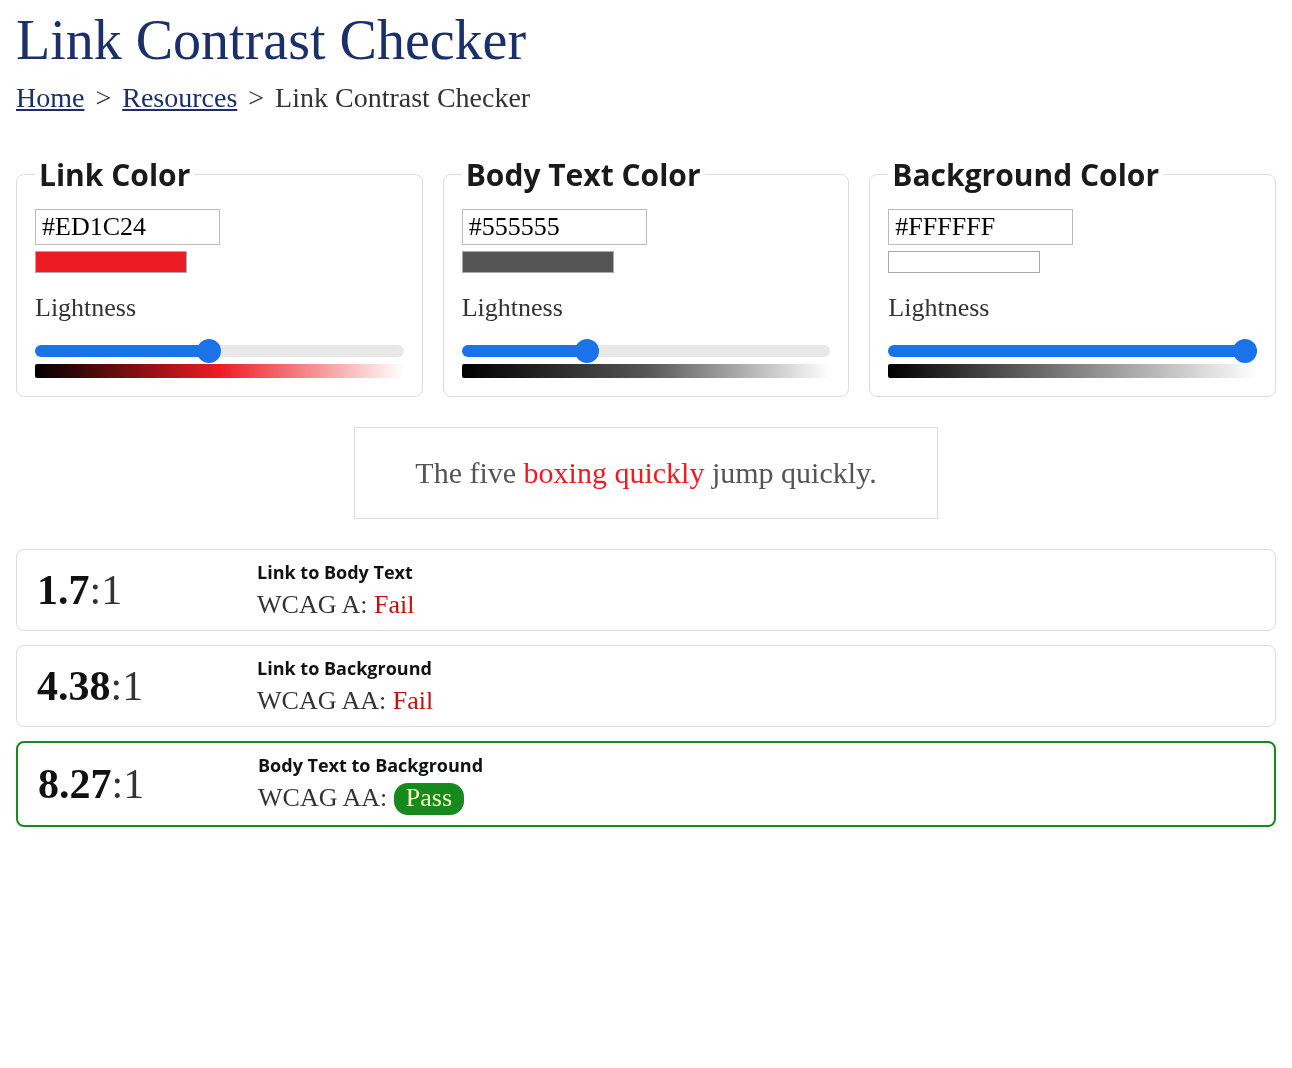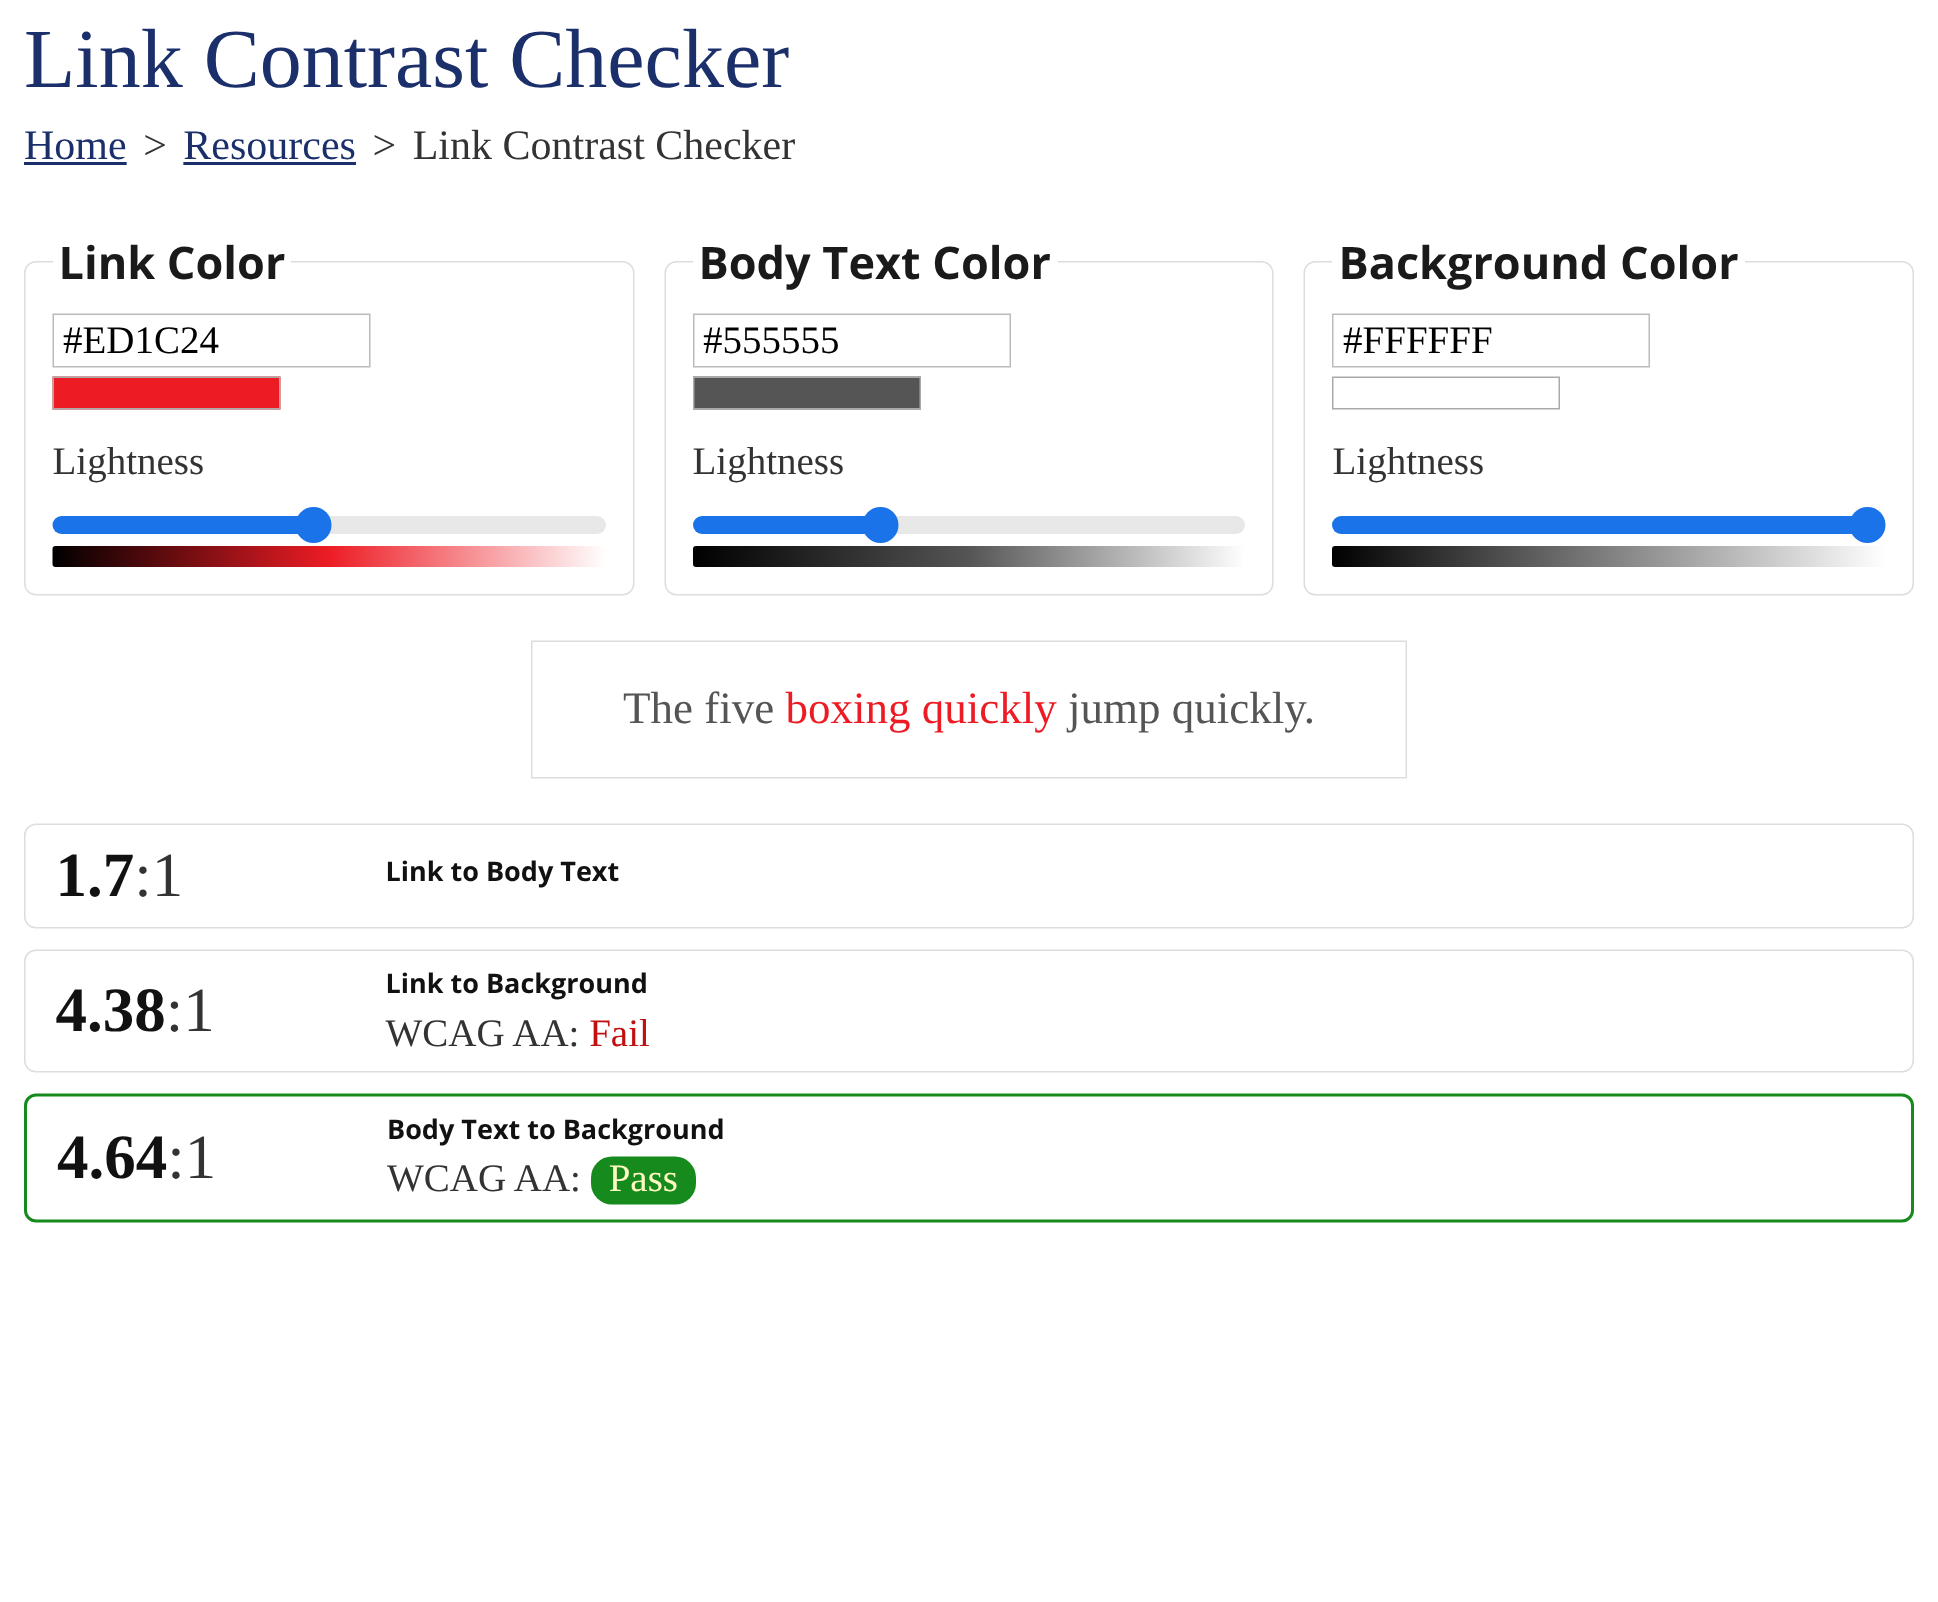--- a/index.html
+++ b/index.html
@@ -49,21 +49,21 @@
   fieldset.panel legend {
     font-weight: 700;
     font-size: 30px;
     padding: 0 4px;
     color: #1a1a1a;
   }
   .hex-input {
     font-family: Georgia, serif;
     font-size: 26px;
     padding: 2px 6px;
-    width: 212px;
+    width: 185px;
     border: 1px solid #bbb;
     display: block;
     margin-bottom: 6px;
   }
   .swatch {
     width: 152px;
     height: 22px;
     border: 1px solid #aaa;
     margin-bottom: 20px;
   }
@@ -202,29 +202,30 @@
   <div class="sample-box" style="background: rgb(255, 255, 255); color: rgb(85, 85, 85);">
     <span>The five </span><a href="#" style="color: rgb(237, 28, 36); text-decoration: none;">boxing quickly</a><span> jump quickly.</span>
   </div>
 </div>
 
 <div id="results-list">
     <div class="result-row">
       <div class="ratio"><span class="num">1.7</span><span>:1</span></div>
       <div class="result-body">
         <div class="title">Link to Body Text</div>
+        <div class="wcag"><span>WCAG A: </span><span class="status fail">Fail</span></div>
       </div>
     </div>
     <div class="result-row">
       <div class="ratio"><span class="num">4.38</span><span>:1</span></div>
       <div class="result-body">
         <div class="title">Link to Background</div>
         <div class="wcag"><span>WCAG AA: </span><span class="status fail">Fail</span></div>
       </div>
     </div>
     <div class="result-row pass-border">
-      <div class="ratio"><span class="num">4.64</span><span>:1</span></div>
+      <div class="ratio"><span class="num">8.27</span><span>:1</span></div>
       <div class="result-body">
         <div class="title">Body Text to Background</div>
         <div class="wcag"><span>WCAG AA: </span><span class="status-pill">Pass</span></div>
       </div>
     </div>
   </div>
 
 </body></html>

